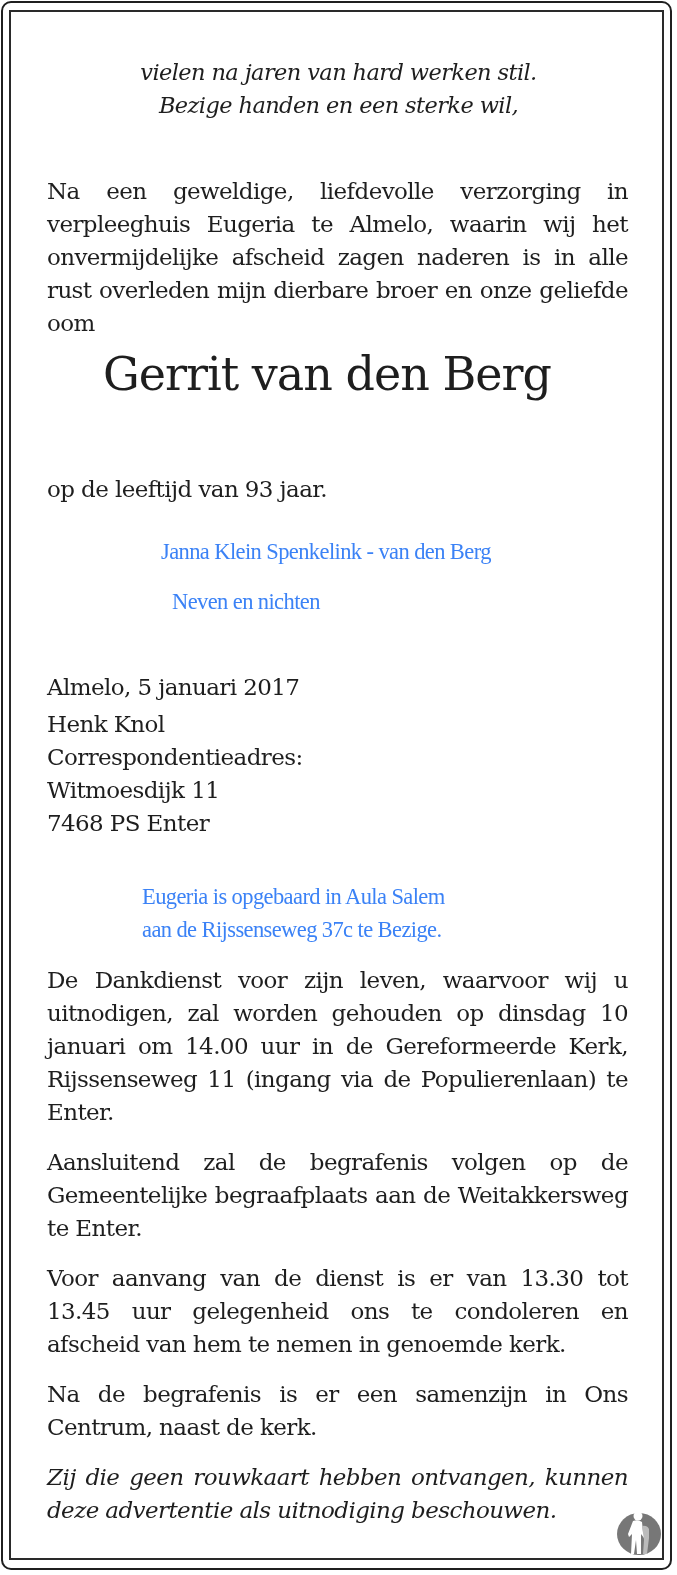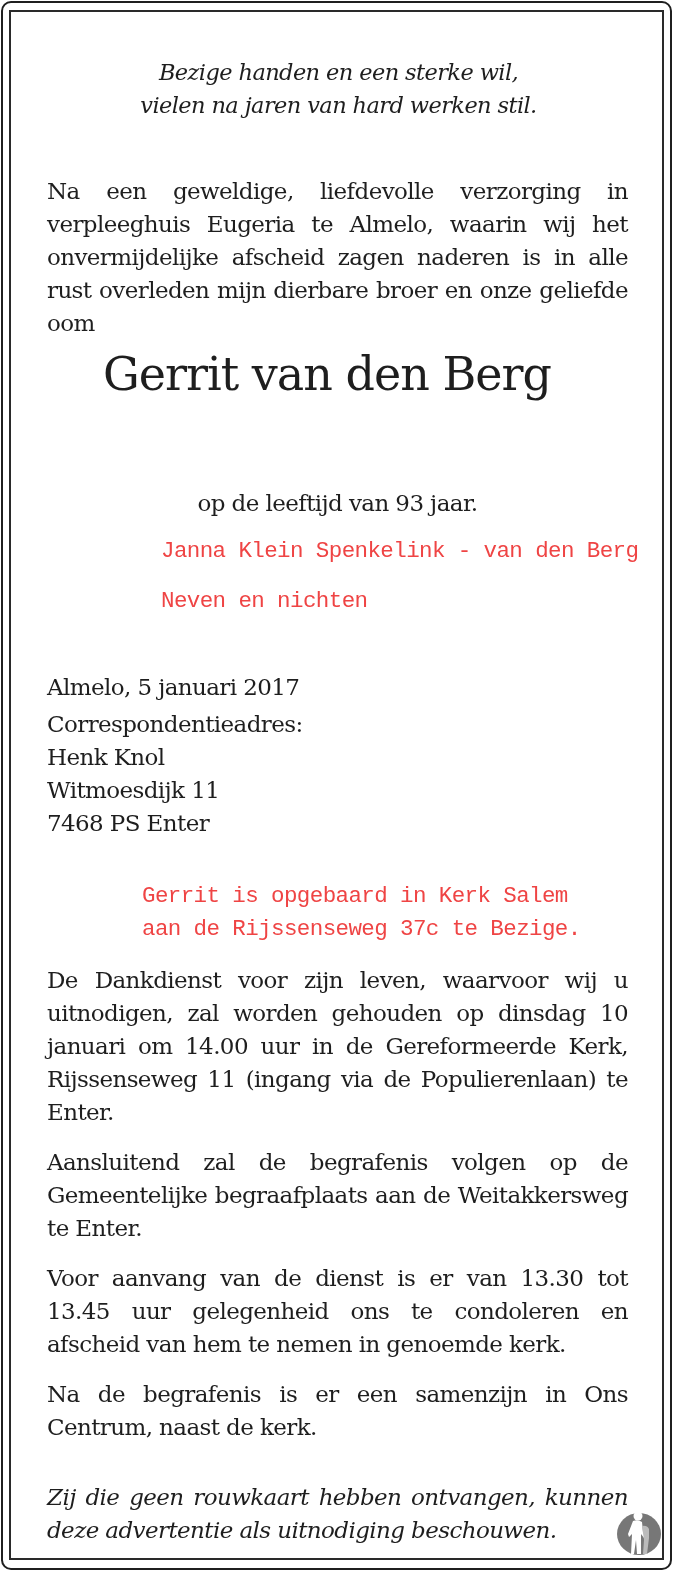--- a/index.html
+++ b/index.html
@@ -17,67 +17,67 @@
       font-family: "DejaVu Serif", "Liberation Serif", serif;
       color: #1e1e1e; font-size: 23px; line-height: 33px;
       letter-spacing: -0.6px;
     }
     .motto { position: absolute; left: 0; width: 677px; text-align: center; font-style: italic;
       font-family: "DejaVu Serif", serif; font-size: 22.5px; line-height: 33px; color: #1e1e1e; letter-spacing: -0.6px; }
     .justify { text-align: justify; text-align-last: left; }
     .name { position: absolute; left: 0; width: 654px; text-align: center;
       font-family: "DejaVu Serif", serif; font-size: 46px; line-height: 60px; color: #1e1e1e; letter-spacing: -1px; }
     .line { display: block; white-space: nowrap; }
-    .indent { position: absolute; font-family: Liberation Mono, monospace; font-size: 22.5px; line-height: 33px; color: #ef4444; letter-spacing: -0.6px; white-space: nowrap; }
+    .indent { position: absolute; font-family: Liberation Serif, serif; font-size: 22.5px; line-height: 33px; color: #3b82f6; letter-spacing: -0.6px; white-space: nowrap; }
     .italic { font-style: italic; }
     .logo { position: absolute; left: 616px; top: 1508px; width: 46px; height: 48px; }
   </style>
 </head>
 <body>
 
 <div class="outer"></div>
 <div class="inner"></div>
 
 <div class="motto" style="top:56px;">
+  <span class="line">vielen na jaren van hard werken stil.</span>
   <span class="line">Bezige handen en een sterke wil,</span>
-  <span class="line">vielen na jaren van hard werken stil.</span>
 </div>
 
 <div class="text justify" style="top:155px;margin-top:20px;">Na een geweldige, liefdevolle verzorging in verpleeghuis Eugeria te Almelo, waarin wij het onvermijdelijke afscheid zagen naderen is in alle rust overleden mijn dierbare broer en onze geliefde oom</div>
 
 <div class="name" style="top:344px;">Gerrit van den Berg</div>
 
-<div class="text" style="top:487px;text-align:center;">op de leeftijd van 93 jaar.</div>
+<div class="text" style="top:473px;">op de leeftijd van 93 jaar.</div>
 
 <div class="indent" style="left:161px; top:535px;">Janna Klein Spenkelink - van den Berg</div>
-<div class="indent" style="left:161px; top:585px;text-align:right;">Neven en nichten</div>
+<div class="indent" style="left:172px; top:585px;text-align:right;">Neven en nichten</div>
 
 <div class="text" style="top:671px;">Almelo, 5 januari 2017</div>
 
 <div class="text" style="top:708px;">
+  <span class="line">Henk Knol</span>
   <span class="line">Correspondentieadres:</span>
-  <span class="line">Henk Knol</span>
   <span class="line">Witmoesdijk 11</span>
   <span class="line">7468 PS Enter</span>
 </div>
 
 <div class="indent" style="left:142px; top:880px;">
-  <span class="line">Gerrit is opgebaard in Kerk Salem</span>
+  <span class="line">Eugeria is opgebaard in Aula Salem</span>
   <span class="line">aan de Rijssenseweg 37c te Bezige.</span>
 </div>
 
 <div class="text justify" style="top:964px;">De Dankdienst voor zijn leven, waarvoor wij u uitnodigen, zal worden gehouden op dinsdag 10 januari om 14.00 uur in de Gereformeerde Kerk, Rijssenseweg 11 (ingang via de Populieren­laan) te Enter.</div>
 
 <div class="text justify" style="top:1146px;">Aansluitend zal de begrafenis volgen op de Gemeentelijke begraafplaats aan de Weitakkers­weg te Enter.</div>
 
 <div class="text justify" style="top:1262px;">Voor aanvang van de dienst is er van 13.30 tot 13.45 uur gelegenheid ons te condoleren en afscheid van hem te nemen in genoemde kerk.</div>
 
 <div class="text justify" style="top:1378px;">Na de begrafenis is er een samenzijn in Ons Centrum, naast de kerk.</div>
 
-<div class="text justify italic" style="top:1461px;margin-top:20px;">Zij die geen rouwkaart hebben ontvangen, kunnen deze advertentie als uitnodiging beschouwen.</div>
+<div class="text justify italic" style="top:1461px;">Zij die geen rouwkaart hebben ontvangen, kunnen deze advertentie als uitnodiging beschouwen.</div>
 
 <div class="logo">
   <svg width="46" height="48" viewBox="0 0 46 48">
     <ellipse cx="23" cy="26" rx="22" ry="21" fill="#777"></ellipse>
     <circle cx="22" cy="8" r="4.5" fill="#fff"></circle>
     <path d="M17 13 Q22 11 26 14 L27 24 L30 28 L28 30 L25 26 L25 46 L21 46 L20 32 L18 46 L15 46 L16 26 L13 29 L12 26 Z" fill="#fff"></path>
     <path d="M26 18 Q31 17 33 21 L33 30 L31 46 L27 46 L28 32 Z" fill="#bbb"></path>
   </svg>
 </div>
 

